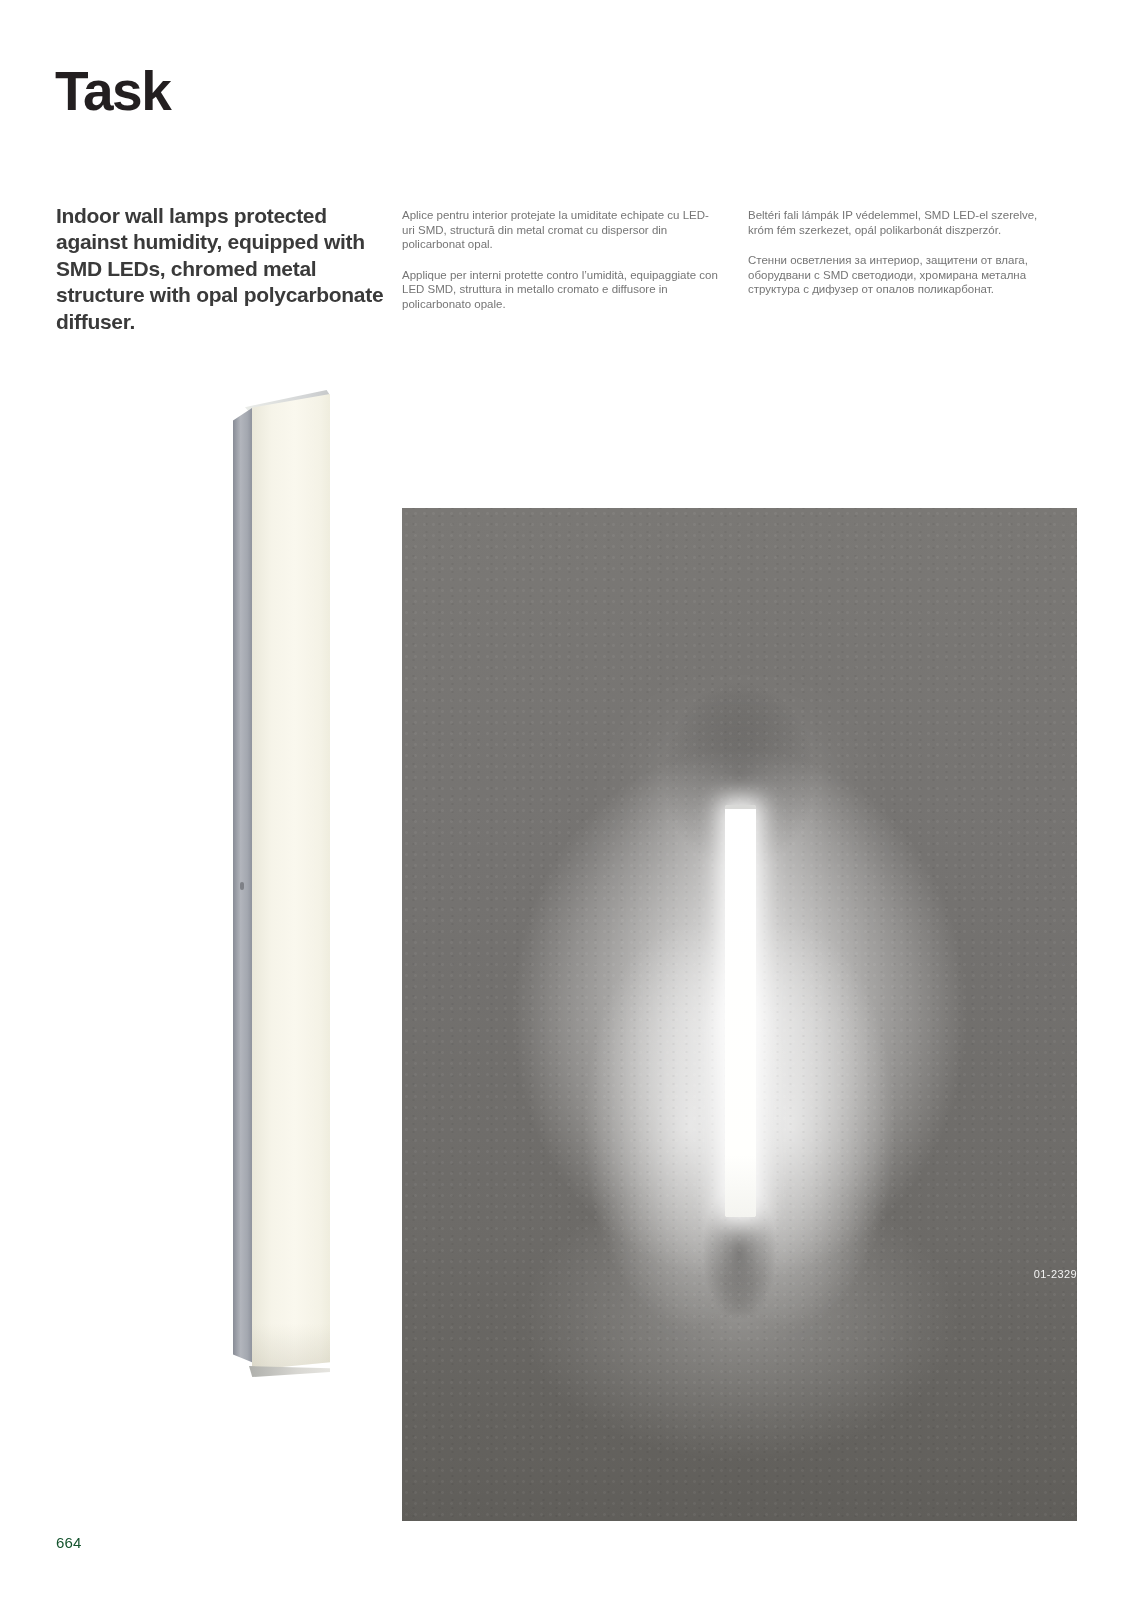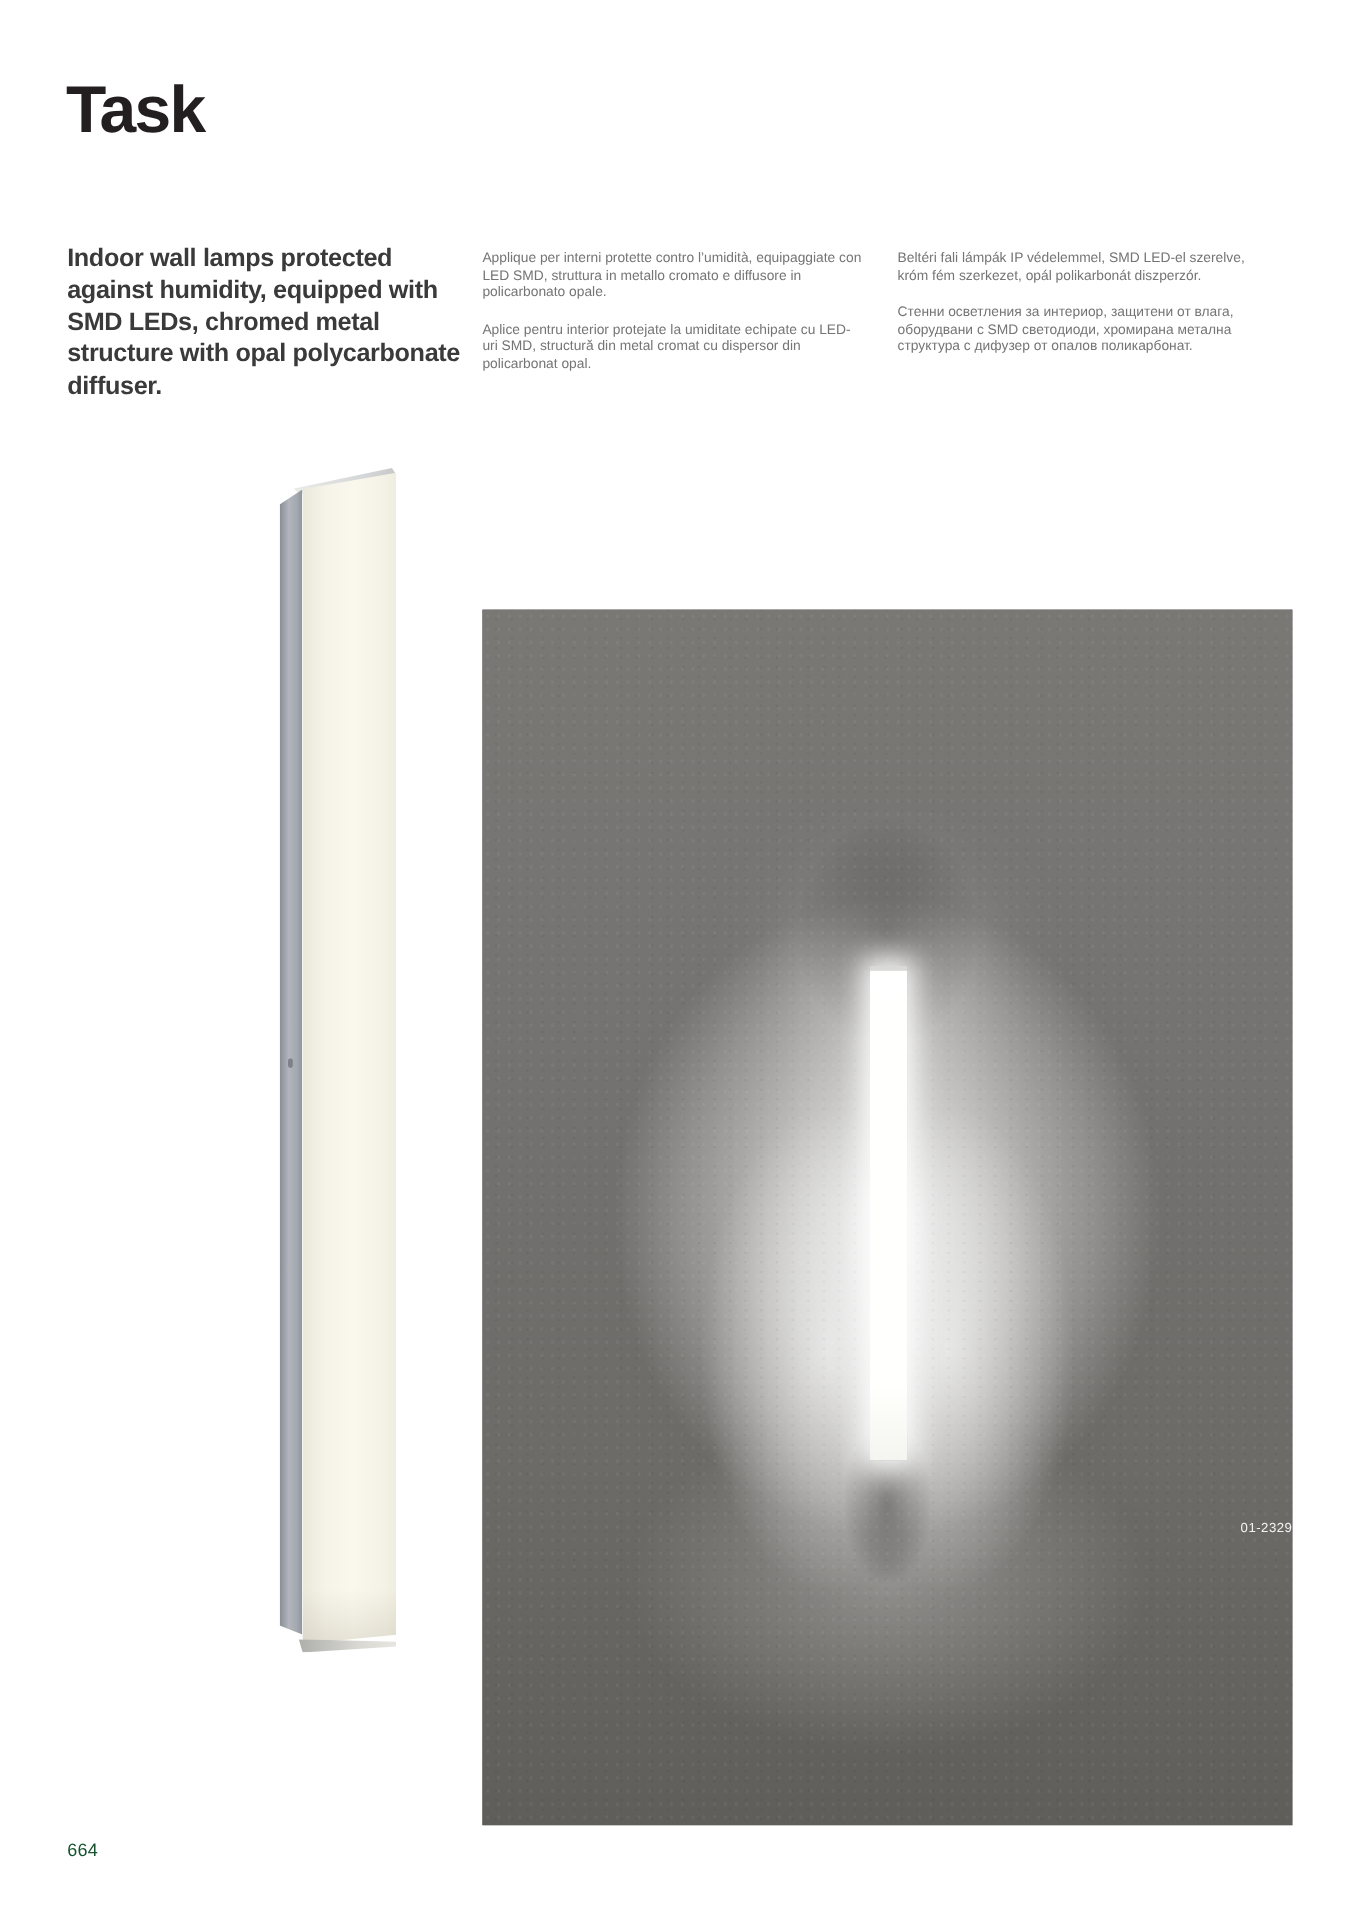--- a/index.html
+++ b/index.html
@@ -106,22 +106,22 @@
   }
 </style>
 </head>
 <body>
 
 <h1 class="page-title">Task</h1>
 
 <p class="intro">Indoor wall lamps protected against humidity, equipped with SMD LEDs, chromed metal structure with opal polycarbonate diffuser.</p>
 
 <div class="col col-mid">
+  <p>Aplice pentru interior protejate la umiditate echipate cu LED-uri SMD, structură din metal cromat cu dispersor din policarbonat opal.</p>
   <p>Applique per interni protette contro l’umidità, equipaggiate con LED SMD, struttura in metallo cromato e diffusore in policarbonato opale.</p>
-  <p>Aplice pentru interior protejate la umiditate echipate cu LED-uri SMD, structură din metal cromat cu dispersor din policarbonat opal.</p>
 </div>
 
 <div class="col col-right">
   <p>Beltéri fali lámpák IP védelemmel, SMD LED-el szerelve, króm fém szerkezet, opál polikarbonát diszperzór.</p>
   <p>Стенни осветления за интериор, защитени от влага, оборудвани с SMD светодиоди, хромирана метална структура с дифузер от опалов поликарбонат.</p>
 </div>
 
 <div class="product-lamp">
   <div class="lamp-cap"></div>
   <div class="lamp-side"></div>

